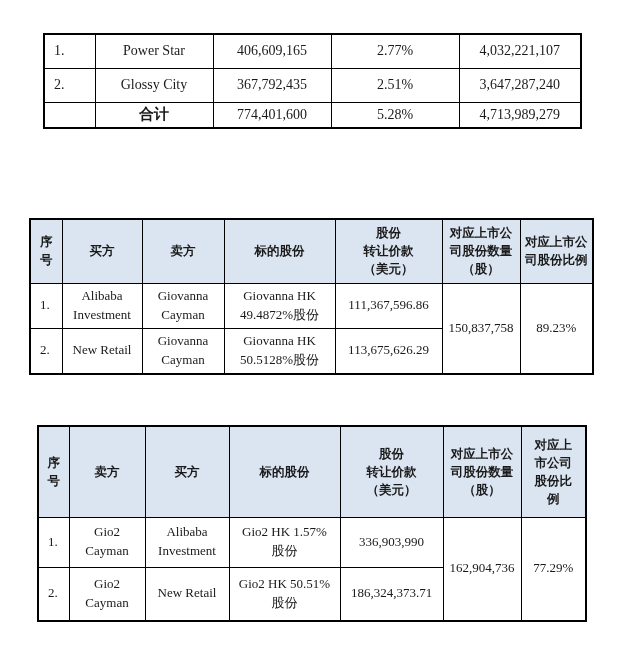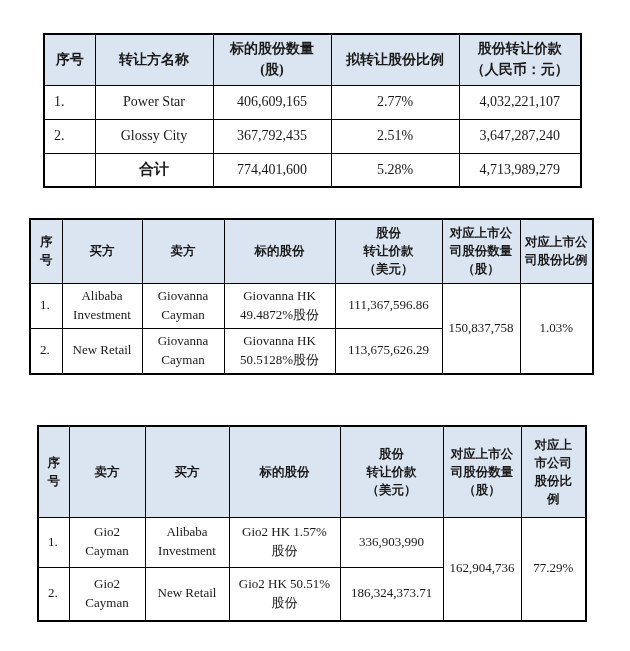--- a/index.html
+++ b/index.html
@@ -32,21 +32,21 @@
     font-weight: bold;
   }
   .doc-table td { font-weight: normal; }
   td.seq { text-align: left; padding-left: 9px; }
 
   
   .t1 { left: 43px; top: 33px; width: 537px; font-size: 14px; }
   .t1 th { font-size: 14px; }
   .t1 tr.hrow  { height: 51px; }
   .t1 tr.brow  { height: 34px; }
-  .t1 tr.trow  { height: 34px; }
+  .t1 tr.trow  { height: 26px; }
   .t1 td.total-label { font-weight: bold; font-size: 15px; }
 
   
   .t2 { left: 29px; top: 218px; width: 563px; font-size: 13px; }
   .t2 th { font-size: 12.5px; }
   .t2 tr.hrow { height: 64px; }
   .t2 tr.brow1 { height: 45px; }
   .t2 tr.brow2 { height: 46px; }
 
   
@@ -63,29 +63,20 @@
 
   <table class="doc-table t1">
     <colgroup>
       <col style="width:51px">
         <col style="width:118px">
         <col style="width:118px">
         <col style="width:128px">
         <col style="width:122px">
     </colgroup>
     <tbody>
-        <tr class="hrow">
-      <th>序号</th>
-      <th>转让方名称</th>
-      <th>标的股份数量
-(股)</th>
-      <th>拟转让股份比例</th>
-      <th>股份转让价款
-（人民币：元）</th>
-    </tr>
     <tr class="brow">
       <td class="seq">1.</td>
       <td>Power Star</td>
       <td>406,609,165</td>
       <td>2.77%</td>
       <td>4,032,221,107</td>
     </tr>
     <tr class="brow">
       <td class="seq">2.</td>
       <td>Glossy City</td>
@@ -132,21 +123,21 @@
     <tr class="brow1">
       <td class="seq">1.</td>
       <td>Alibaba
 Investment</td>
       <td>Giovanna
 Cayman</td>
       <td>Giovanna HK
 49.4872%股份</td>
       <td>111,367,596.86</td>
       <td rowspan="2">150,837,758</td>
-      <td rowspan="2">1.03%</td>
+      <td rowspan="2">89.23%</td>
     </tr>
     <tr class="brow2">
       <td class="seq">2.</td>
       <td>New Retail</td>
       <td>Giovanna
 Cayman</td>
       <td>Giovanna HK
 50.5128%股份</td>
       <td>113,675,626.29</td>
     </tr>

